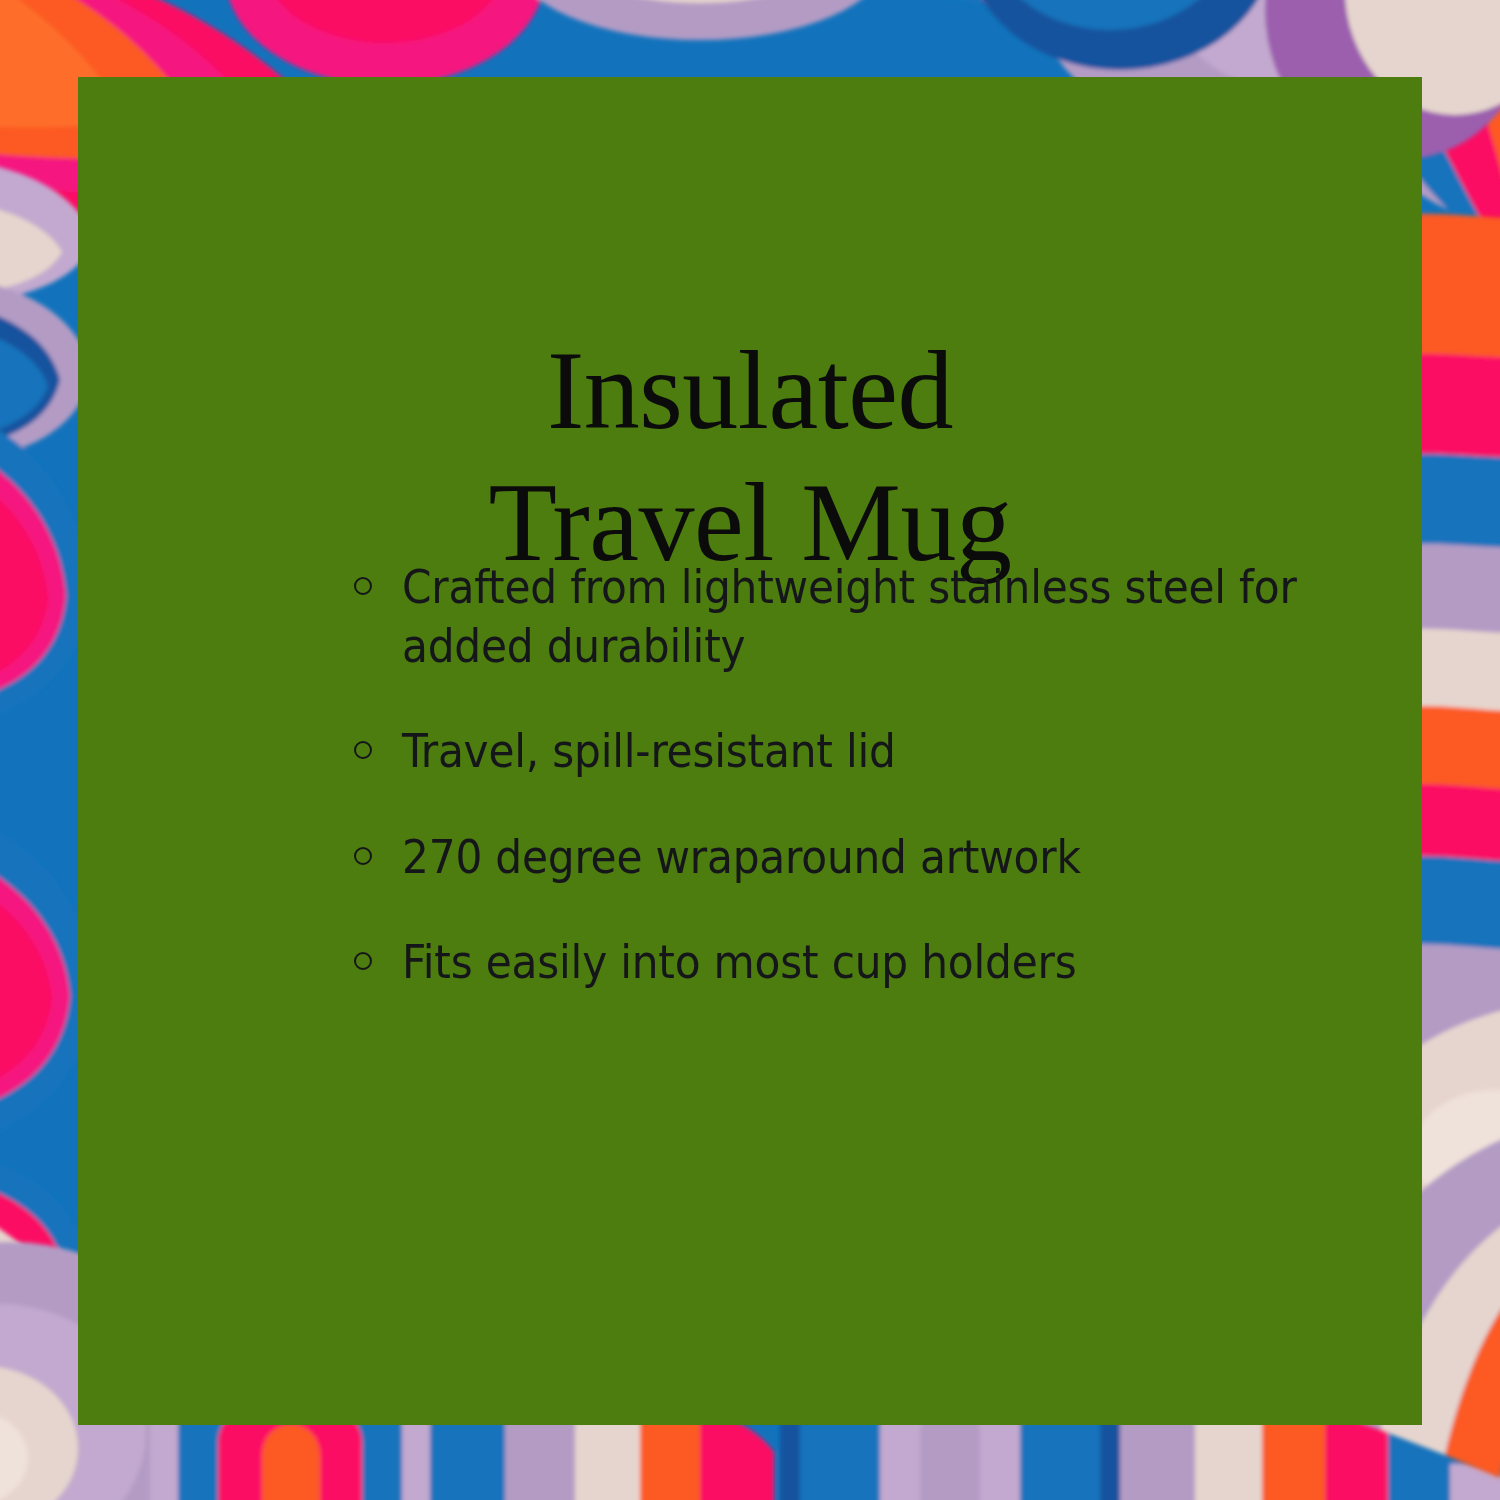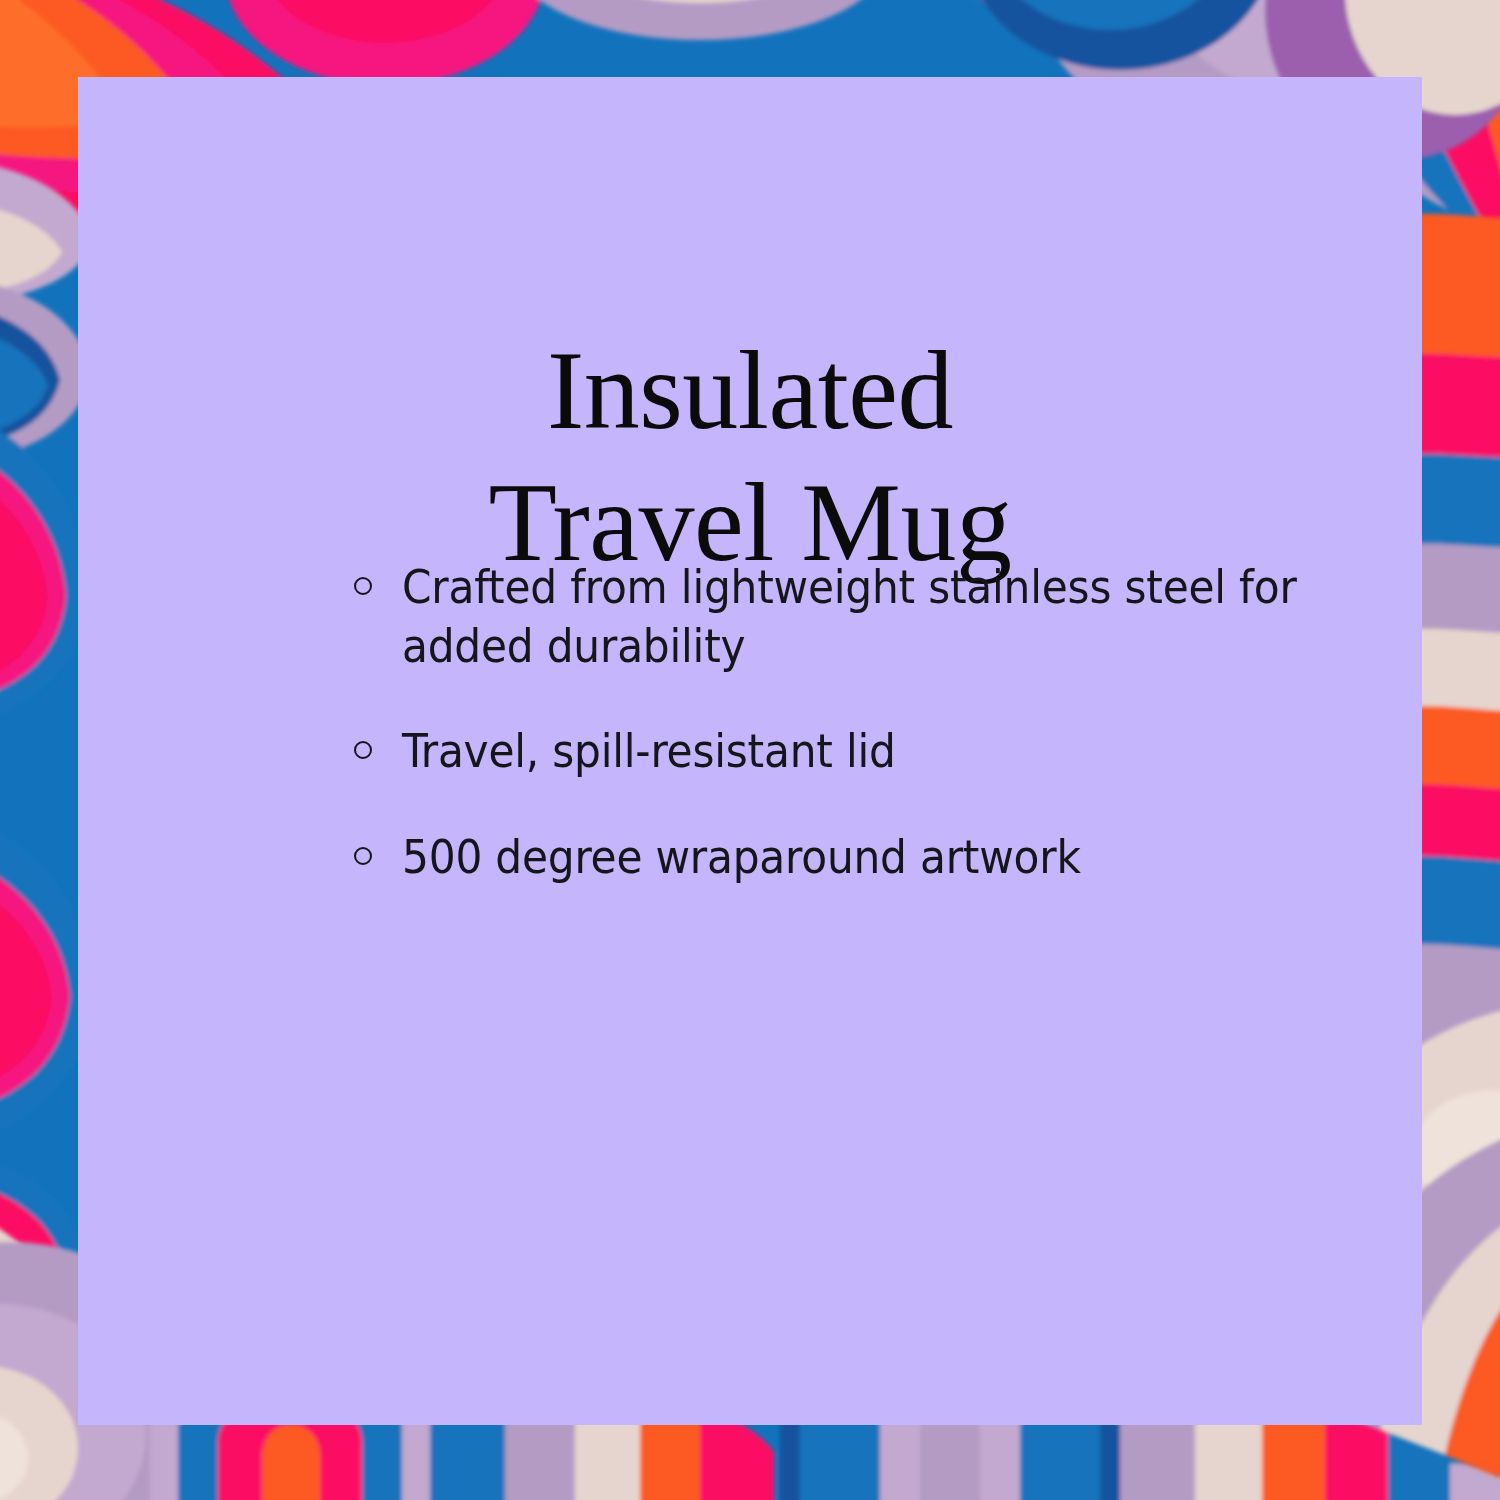--- a/index.html
+++ b/index.html
@@ -12,21 +12,21 @@
   #stage{position:relative;width:1500px;height:1500px;overflow:hidden;}
 
   
   #bg{position:absolute;inset:0;width:1500px;height:1500px;display:block;}
 
   
   #card{
     position:absolute;
     left:78px;top:77px;
     width:1344px;height:1348px;
-    background:#c4b5fd;
+    background:#4d7c0f;
     box-sizing:border-box;
     padding:0;
   }
 
   
   #title{
     position:absolute;
     left:0;right:0;top:172px;
     text-align:center;
     color:#0B0B0B;
@@ -232,18 +232,22 @@
       <li>
         <span class="marker"></span>
         <span class="ftext">Crafted from lightweight stainless steel for added durability</span>
       </li>
       <li>
         <span class="marker"></span>
         <span class="ftext">Travel, spill-resistant lid</span>
       </li>
       <li>
         <span class="marker"></span>
-        <span class="ftext">500 degree wraparound artwork</span>
+        <span class="ftext">270 degree wraparound artwork</span>
+      </li>
+      <li>
+        <span class="marker"></span>
+        <span class="ftext">Fits easily into most cup holders</span>
       </li>
     </ul>
 
   </div>
 </div>
 
 </body></html>

